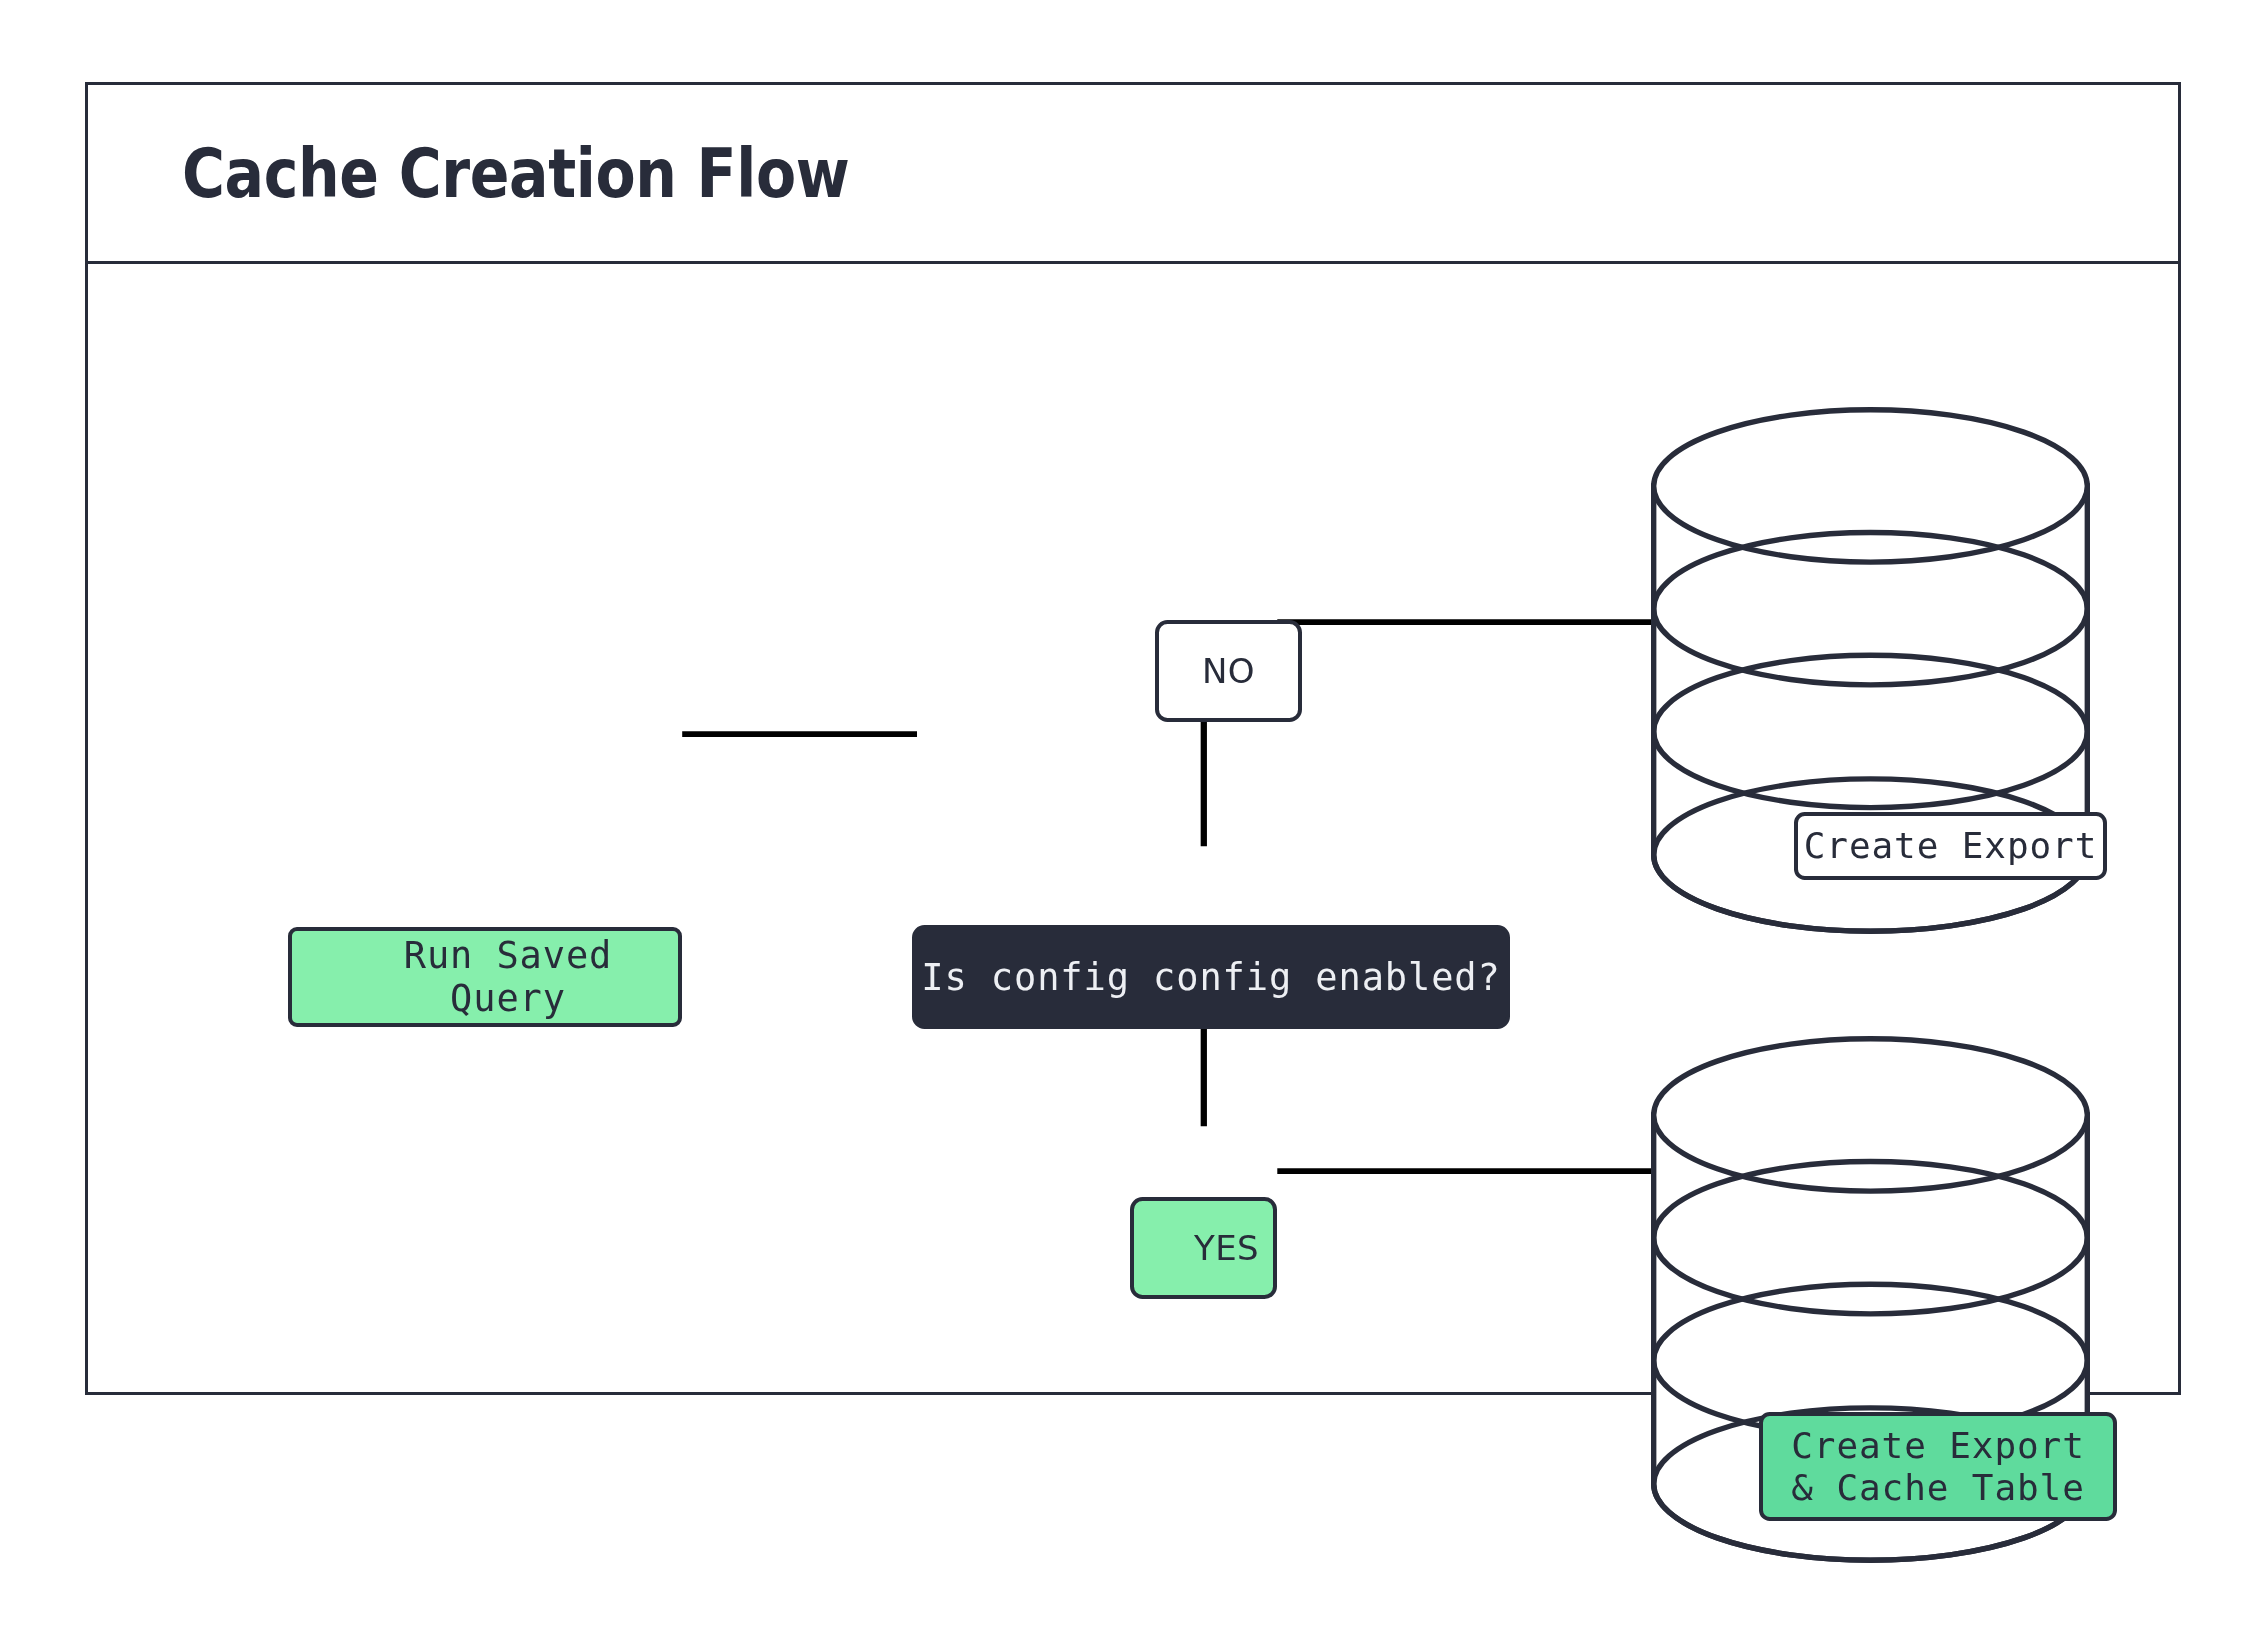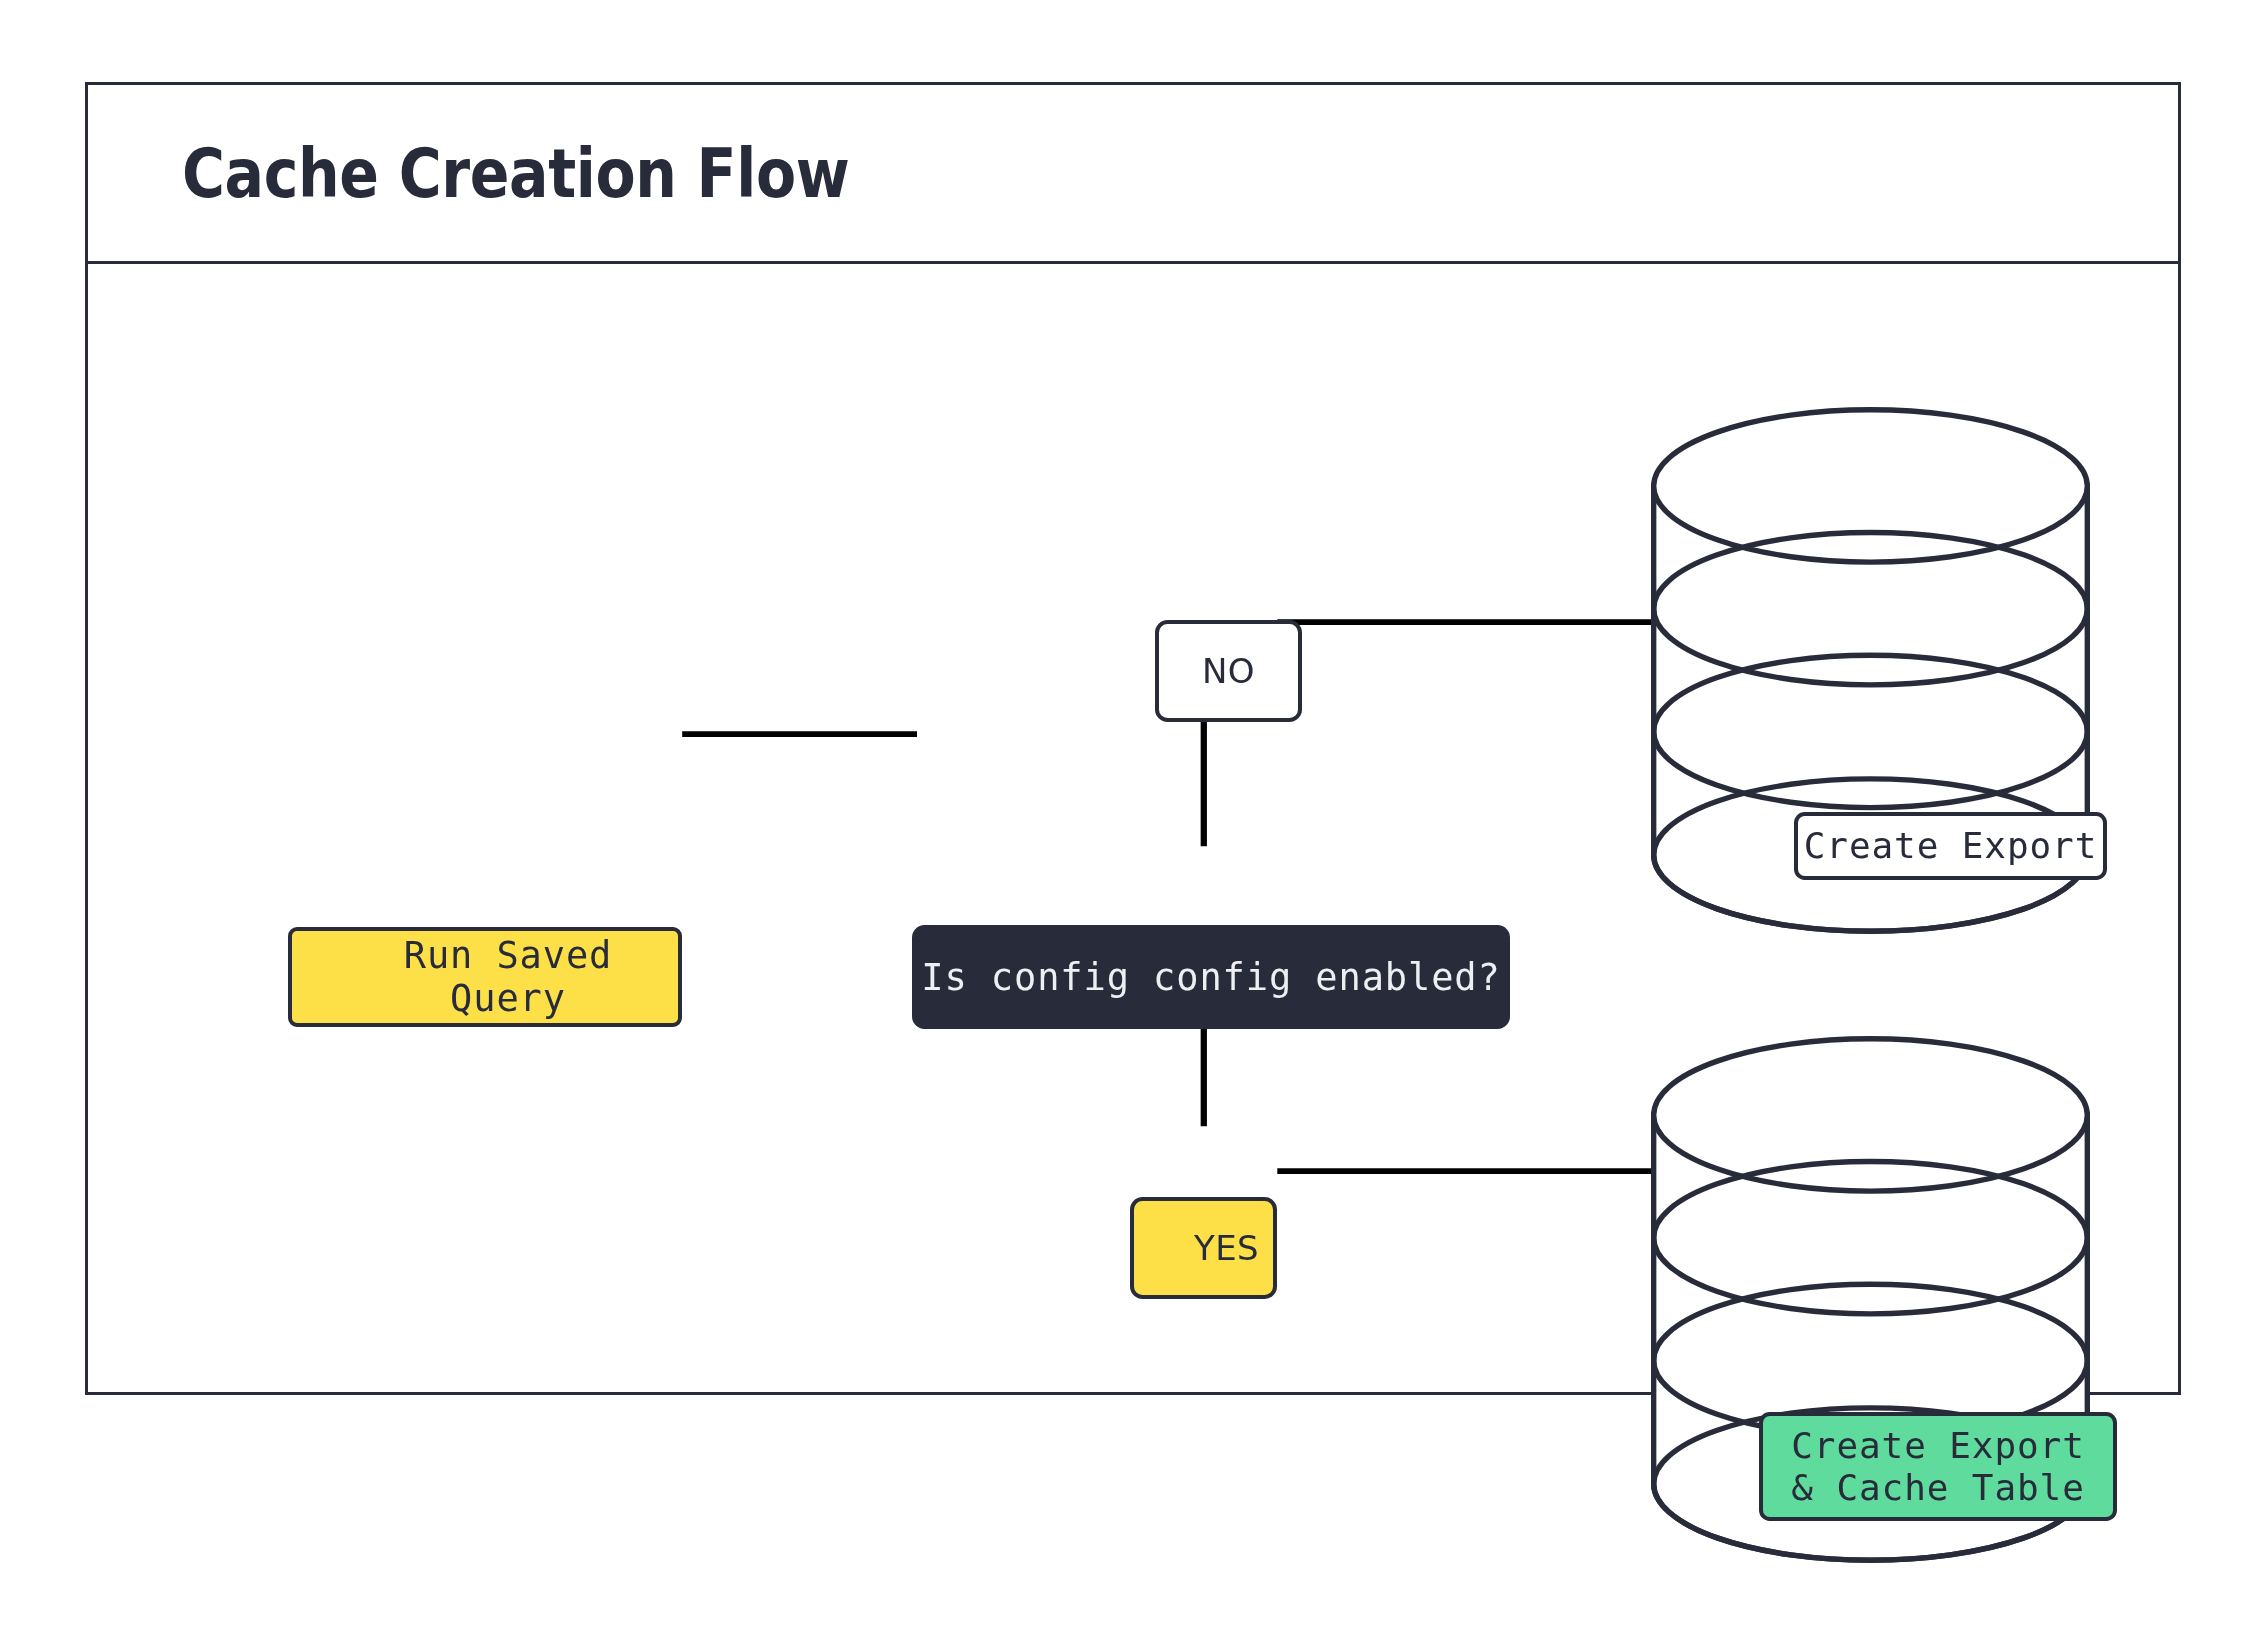--- a/index.html
+++ b/index.html
@@ -76,21 +76,21 @@
     align-items: center;
     justify-content: center;
     text-align: center;
     font-family: "DejaVu Sans Mono", monospace;
     color: #282C3A;
     border: 4.5px solid #282C3A;
     border-radius: 9px;
     background: #ffffff;
     z-index: 5;
   }
-  .node.green { background: #fde047; padding-left: 46px; }
+  .node.green { background: #86efac; padding-left: 46px; }
   .node.dark  { background: #282C3A; color: #EDEFF3; border-color: #282C3A; }
 
   
   #node-run-saved-query {
     left: 200px;
     top: 663px;
     width: 394px;
     height: 100px;
     font-size: 37px;
     letter-spacing: 0.9px;

